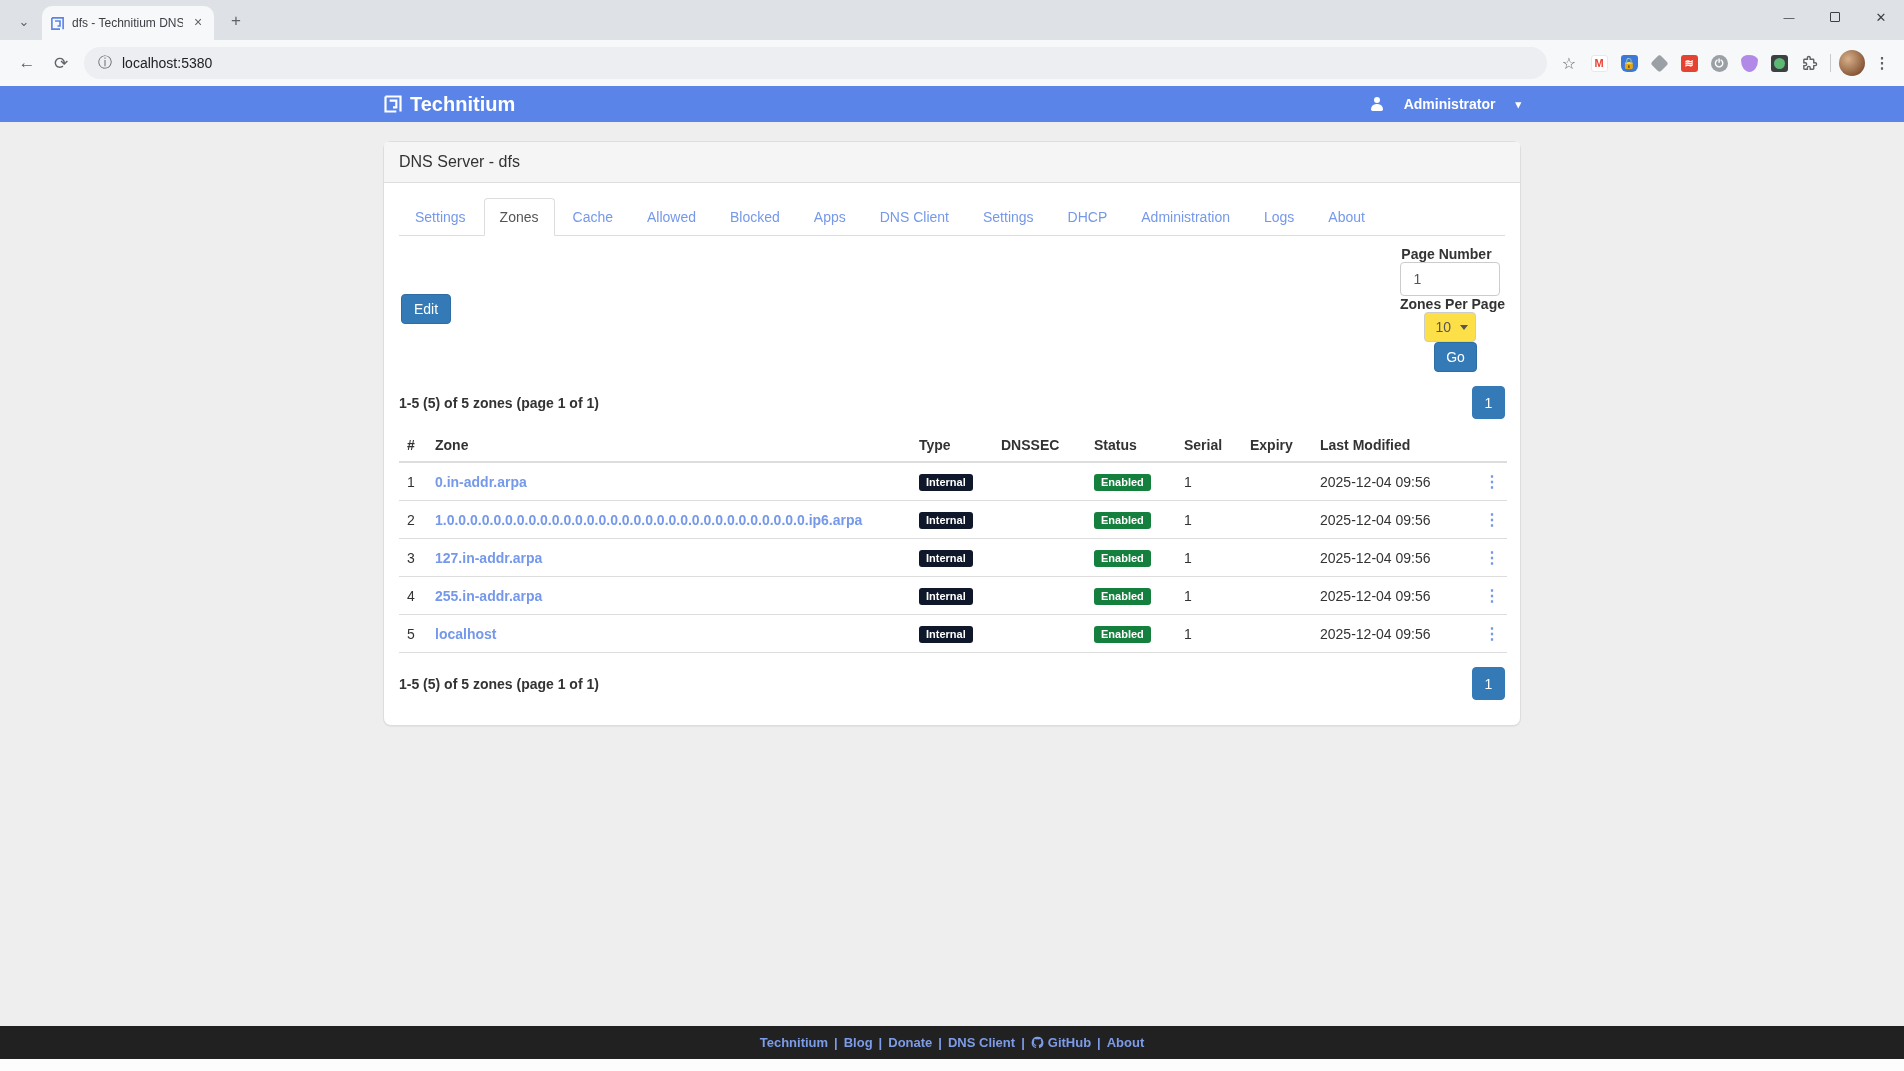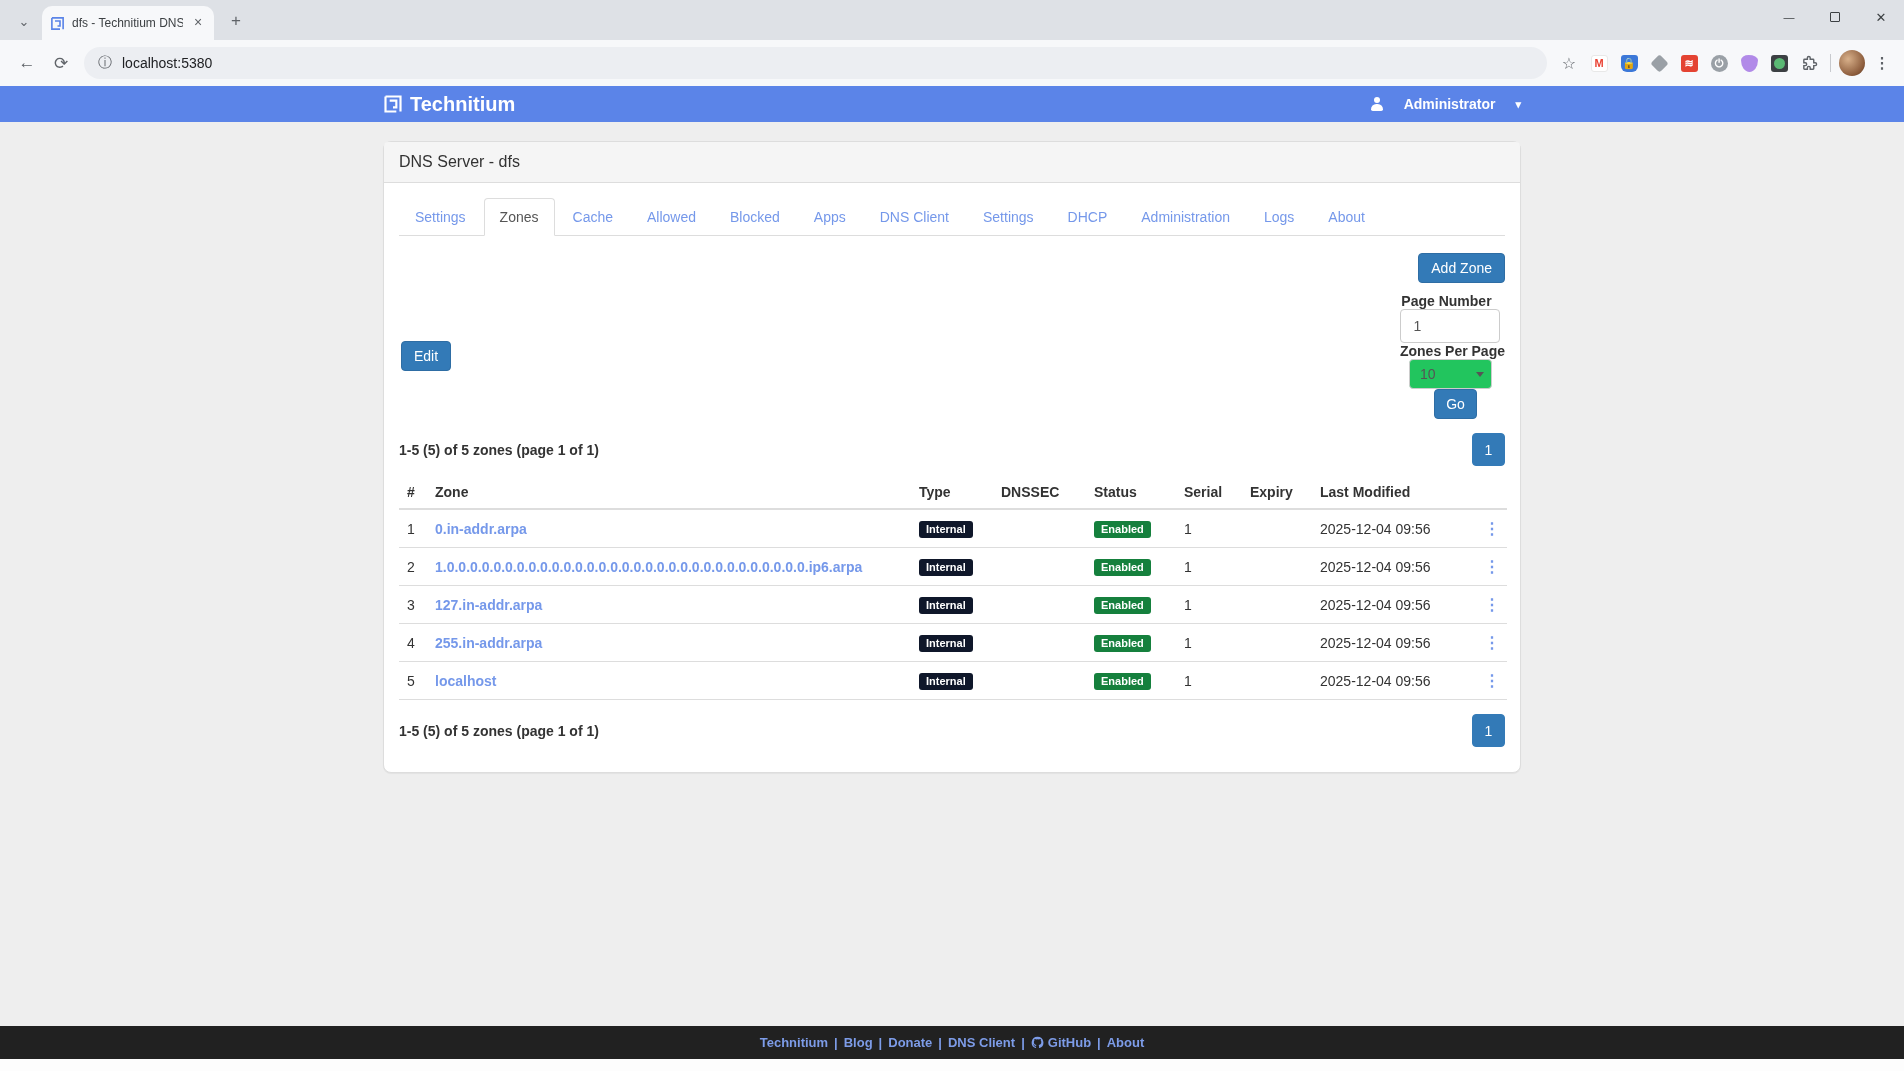--- a/index.html
+++ b/index.html
@@ -51,21 +51,21 @@
   .btn { display:inline-block; border:1px solid #2e6da4; background:#337ab7; color:#fff; font-size:14px; border-radius:4px; padding:6px 12px; cursor:pointer; font-family:inherit; }
   .addzone-row { display:flex; justify-content:flex-end; margin-top:17px; }
   .filter-row { display:flex; align-items:center; margin-top:10px; }
   .txt-input { height:34px; border:1px solid #ccc; border-radius:4px; padding:6px 12px; font-size:14px; color:#555; font-family:inherit; }
   .search-input { width:301px; }
   .filter-right { margin-left:auto; display:flex; align-items:center;flex-direction:column; }
   .lbl { font-size:14px; font-weight:bold; color:#333; }
   .pagenum-input { width:100px; margin-left:8px; }
   .zpp-lbl { margin-left:12px;text-align:center; }
   .select-wrap { position:relative; margin-left:8px; }
-  .zpp-select { width:83px; height:30px; border:1px solid #ccc; border-radius:4px; background:#22c55e; font-size:14px; color:#555; padding:0 18px 0 10px; appearance:none; -webkit-appearance:none; font-family:inherit; cursor:pointer; }
+  .zpp-select { width:52px; height:30px; border:1px solid #ccc; border-radius:4px; background:#fde047; font-size:14px; color:#555; padding:0 18px 0 10px; appearance:none; -webkit-appearance:none; font-family:inherit; cursor:pointer; }
   .select-wrap::after { content:""; position:absolute; right:8px; top:13px; border-left:4px solid transparent; border-right:4px solid transparent; border-top:5px solid #555; pointer-events:none; }
   .go-btn { margin-left:18px; padding:6px 11px;text-align:right; }
   .edit-btn { margin-left:2px; }
 
   .summary-row { display:flex; align-items:center; justify-content:space-between; margin-top:14px; }
   .summary-text { font-size:14px; font-weight:bold; color:#333; }
   .page-btn { width:33px; height:33px; background:#337ab7; border:1px solid #337ab7; border-radius:4px; color:#fff; font-size:14px; display:flex; align-items:center; justify-content:center; cursor:pointer; }
 
   table.zones { width:100%; border-collapse:collapse; margin-top:10px; font-size:14px; color:#333; table-layout:fixed; }
   table.zones th { text-align:left; padding:8px; border-bottom:2px solid #ddd; font-weight:bold; }
@@ -190,23 +190,20 @@
         <div class="nav-tab">Blocked</div>
         <div class="nav-tab">Apps</div>
         <div class="nav-tab">DNS Client</div>
         <div class="nav-tab">Settings</div>
         <div class="nav-tab">DHCP</div>
         <div class="nav-tab">Administration</div>
         <div class="nav-tab">Logs</div>
         <div class="nav-tab">About</div>
       </div>
 
-      <div class="addzone-row">
-        <button class="btn">Add Zone</button>
-      </div>
 
       <div class="filter-row">
         <button class="btn edit-btn">Edit</button>
         <div class="filter-right">
           <span class="lbl">Page Number</span>
           <input class="txt-input pagenum-input" value="1" style="">
           <span class="lbl zpp-lbl">Zones Per Page</span>
           <span class="select-wrap">
             <select class="zpp-select">
               <option>10</option>

